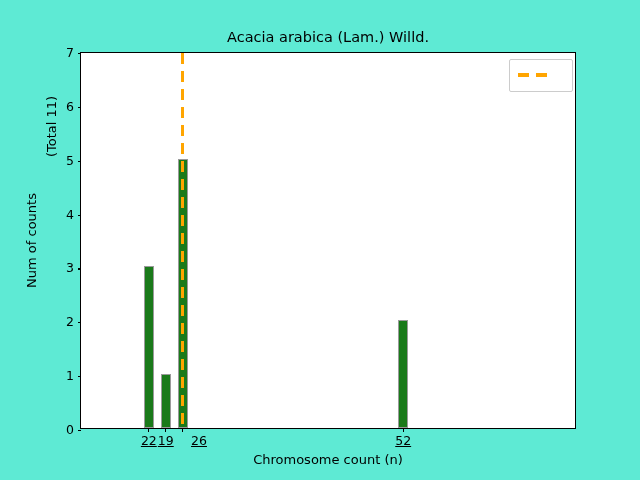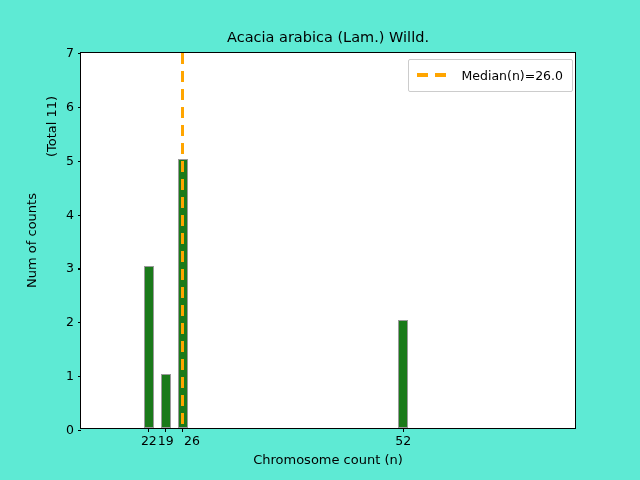--- a/index.html
+++ b/index.html
@@ -130,20 +130,21 @@
   }
   .xtick-label {
     position: absolute;
     top: 100%;
     margin-top: 6px;
     transform: translateX(-50%);
     font-size: 12.5px;
     line-height: 13px;
     white-space: nowrap;
     color: #000000;
+    text-decoration: underline;
   }
   #xlabel {
     position: absolute;
     left: 80px;
     top: 452px;
     width: 496px;
     text-align: center;
     font-size: 13px;
     white-space: nowrap;
   }
@@ -230,30 +231,29 @@
         <div class="ytick-label" style="top: 53.8571px;">6</div>
         <div class="ytick-mark" style="top: 0px;"></div>
         <div class="ytick-label" style="top: 0px;">7</div>
       </div>
     <div id="x-ticks">
         <div class="xtick-mark" style="left: 67.8291px;"></div>
         <div class="xtick-label" style="left: 67.8291px;">22</div>
         <div class="xtick-mark" style="left: 84.7863px;"></div>
         <div class="xtick-label" style="left: 84.7863px;">19</div>
         <div class="xtick-mark" style="left: 101.744px;"></div>
-        <div class="xtick-label" style="left: 111px;">26</div>
+        <div class="xtick-label" style="left: 118px;">26</div>
         <div class="xtick-mark" style="left: 322.188px;"></div>
         <div class="xtick-label" style="left: 322.188px;">52</div>
       </div>
 
     <div id="legend">
       <div class="legend-row">
         <span class="legend-swatch">
             <i></i>
           </span>
-        <span class="legend-text">Median(n)=26.0</span>
       </div>
     </div>
   </div>
 
   <div id="xlabel">Chromosome count (n)</div>
 
 </div>
 
 </body></html>

